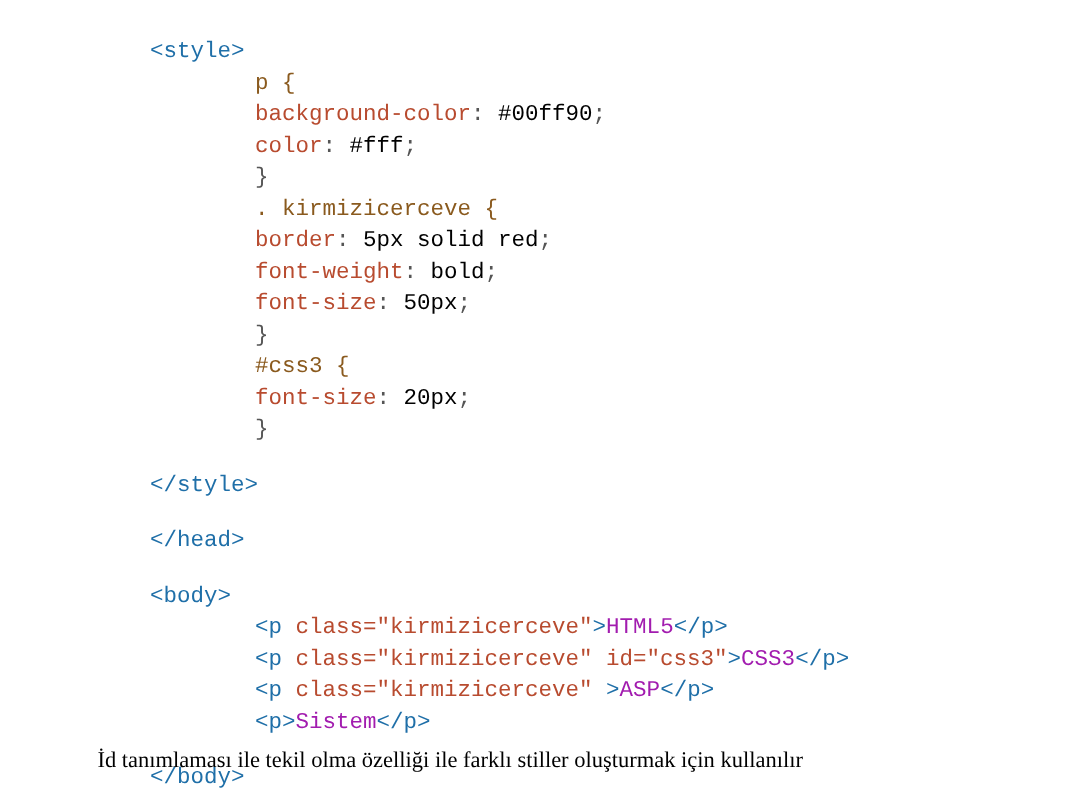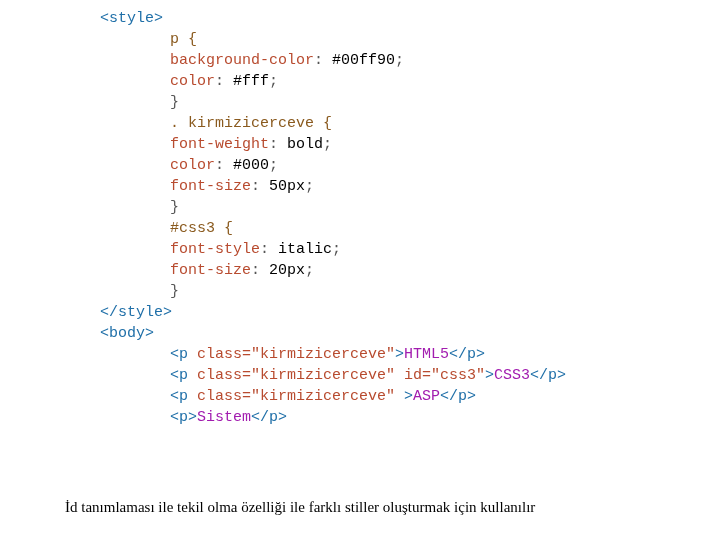--- a/index.html
+++ b/index.html
@@ -10,21 +10,21 @@
     font-family: Consolas, "Courier New", monospace;
     font-size: 15px;
     line-height: 1.4;
     overflow: hidden;
     position: relative;
   }
   .code-block {
     padding: 8px 0 0 0;
   }
   .line { white-space: pre; }
-  .ind1 { padding-left: 100px; }
+  .ind1 { padding-left: 100px; margin-top: 16px; }
   .ind2 { padding-left: 170px; }
   .tag   { color: #1f6fa8; }
   .prop  { color: #b84b2f; text-align: center; }
   .punct { color: #555; }
   .val   { color: #000000; }
   .sel   { color: #8a5a1e; }
   .attr  { color: #b84b2f; }
   .txt   { color: #a21caf; }
   .caption {
     position: absolute;
@@ -42,33 +42,34 @@
 <div class="code-block">
 
   <div class="line ind1"><span class="tag">&lt;style&gt;</span></div>
 
   <div class="line ind2"><span class="sel">p {</span></div>
   <div class="line ind2"><span class="prop">background-color</span><span class="punct">: </span><span class="val">#00ff90</span><span class="punct">;</span></div>
   <div class="line ind2"><span class="prop">color</span><span class="punct">: </span><span class="val">#fff</span><span class="punct">;</span></div>
   <div class="line ind2"><span class="punct">}</span></div>
 
   <div class="line ind2"><span class="sel">. kirmizicerceve {</span></div>
+  <div class="line ind2"><span class="prop">border</span><span class="punct">: </span><span class="val">5px solid red</span><span class="punct">;</span></div>
   <div class="line ind2"><span class="prop">font-weight</span><span class="punct">: </span><span class="val">bold</span><span class="punct">;</span></div>
-  <div class="line ind2"><span class="prop">color</span><span class="punct">: </span><span class="val">#000</span><span class="punct">;</span></div>
   <div class="line ind2"><span class="prop">font-size</span><span class="punct">: </span><span class="val">50px</span><span class="punct">;</span></div>
   <div class="line ind2"><span class="punct">}</span></div>
 
   <div class="line ind2"><span class="sel">#css3 {</span></div>
-  <div class="line ind2"><span class="prop">font-style</span><span class="punct">: </span><span class="val">italic</span><span class="punct">;</span></div>
   <div class="line ind2"><span class="prop">font-size</span><span class="punct">: </span><span class="val">20px</span><span class="punct">;</span></div>
   <div class="line ind2"><span class="punct">}</span></div>
 
   <div class="line ind1"><span class="tag">&lt;/style&gt;</span></div>
+  <div class="line ind1"><span class="tag">&lt;/head&gt;</span></div>
   <div class="line ind1"><span class="tag">&lt;body&gt;</span></div>
 
   <div class="line ind2"><span class="tag">&lt;p </span><span class="attr">class="kirmizicerceve"</span><span class="tag">&gt;</span><span class="txt">HTML5</span><span class="tag">&lt;/p&gt;</span></div>
   <div class="line ind2"><span class="tag">&lt;p </span><span class="attr">class="kirmizicerceve" id="css3"</span><span class="tag">&gt;</span><span class="txt">CSS3</span><span class="tag">&lt;/p&gt;</span></div>
   <div class="line ind2"><span class="tag">&lt;p </span><span class="attr">class="kirmizicerceve" </span><span class="tag">&gt;</span><span class="txt">ASP</span><span class="tag">&lt;/p&gt;</span></div>
   <div class="line ind2"><span class="tag">&lt;p&gt;</span><span class="txt">Sistem</span><span class="tag">&lt;/p&gt;</span></div>
 
+  <div class="line ind1"><span class="tag">&lt;/body&gt;</span></div>
 </div>
 
 <div class="caption">İd tanımlaması ile tekil olma özelliği ile farklı stiller oluşturmak için kullanılır</div>
 
 </body></html>

